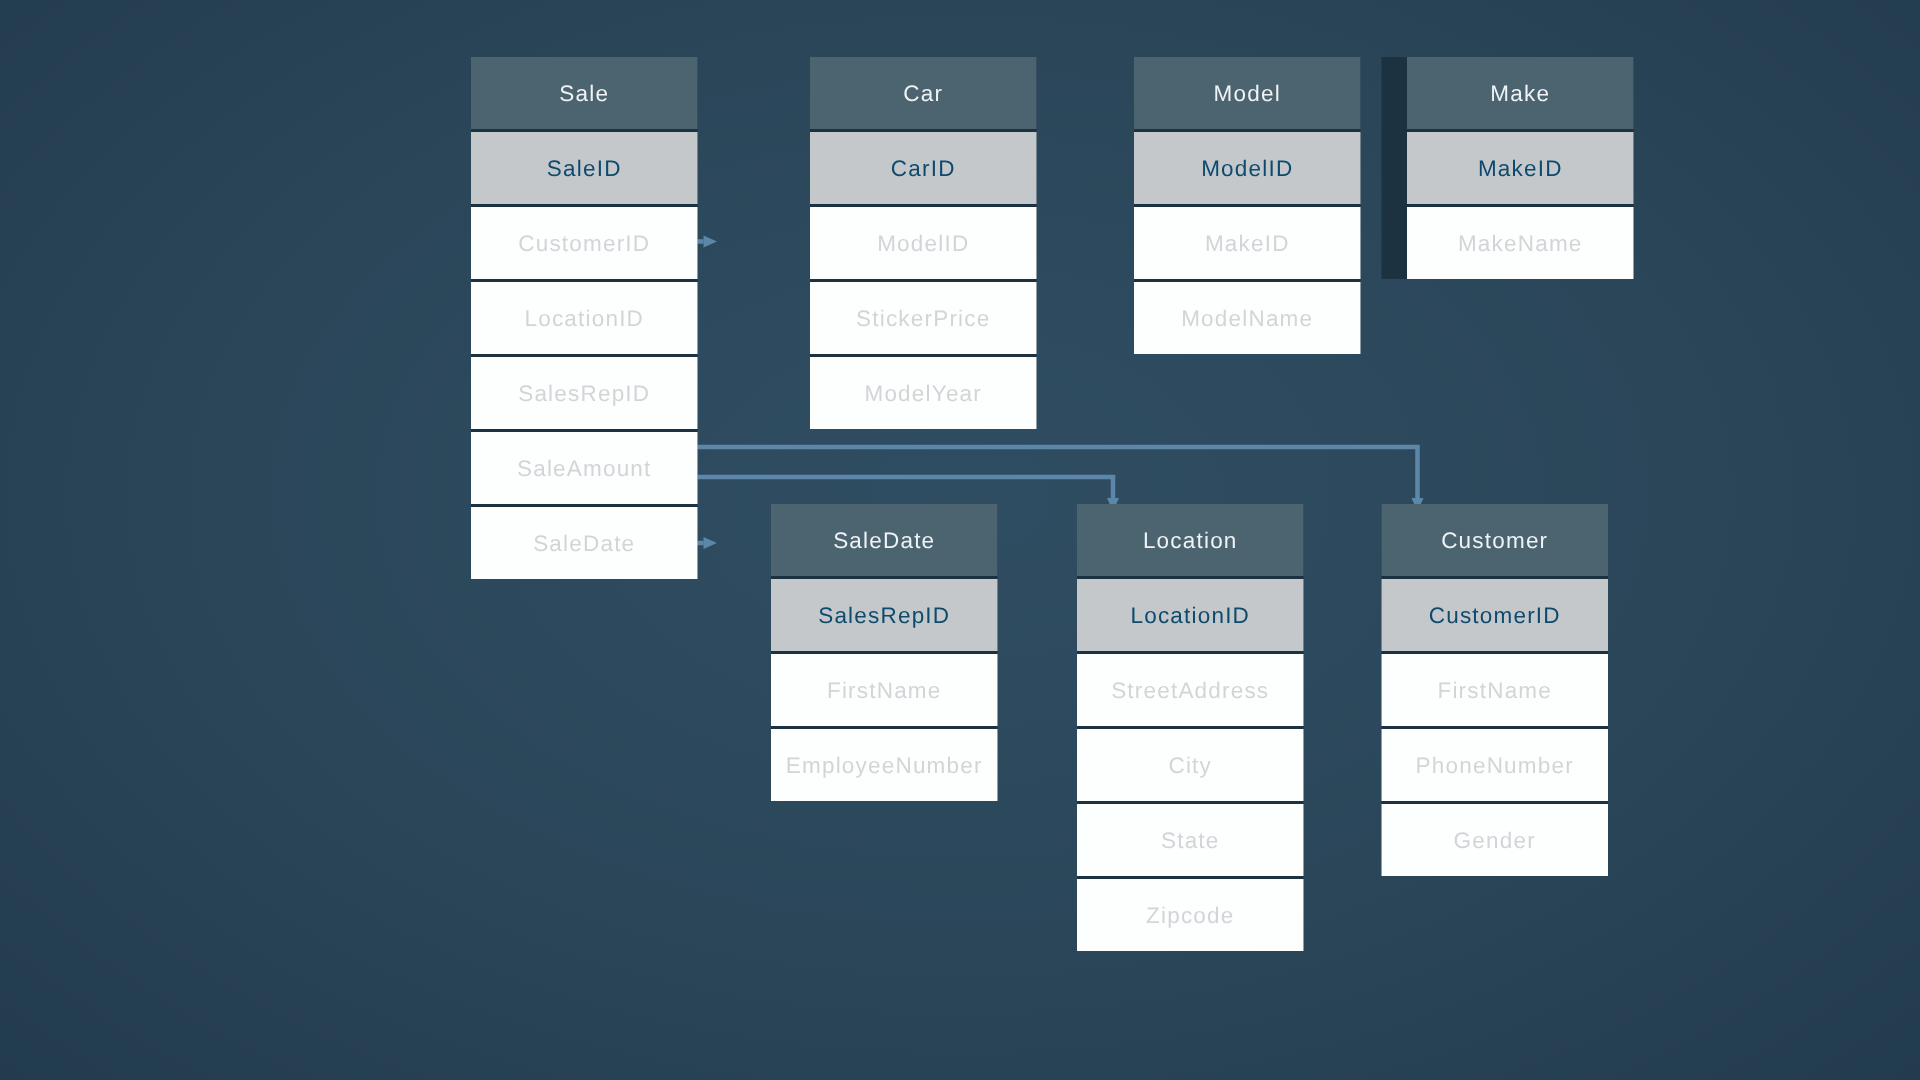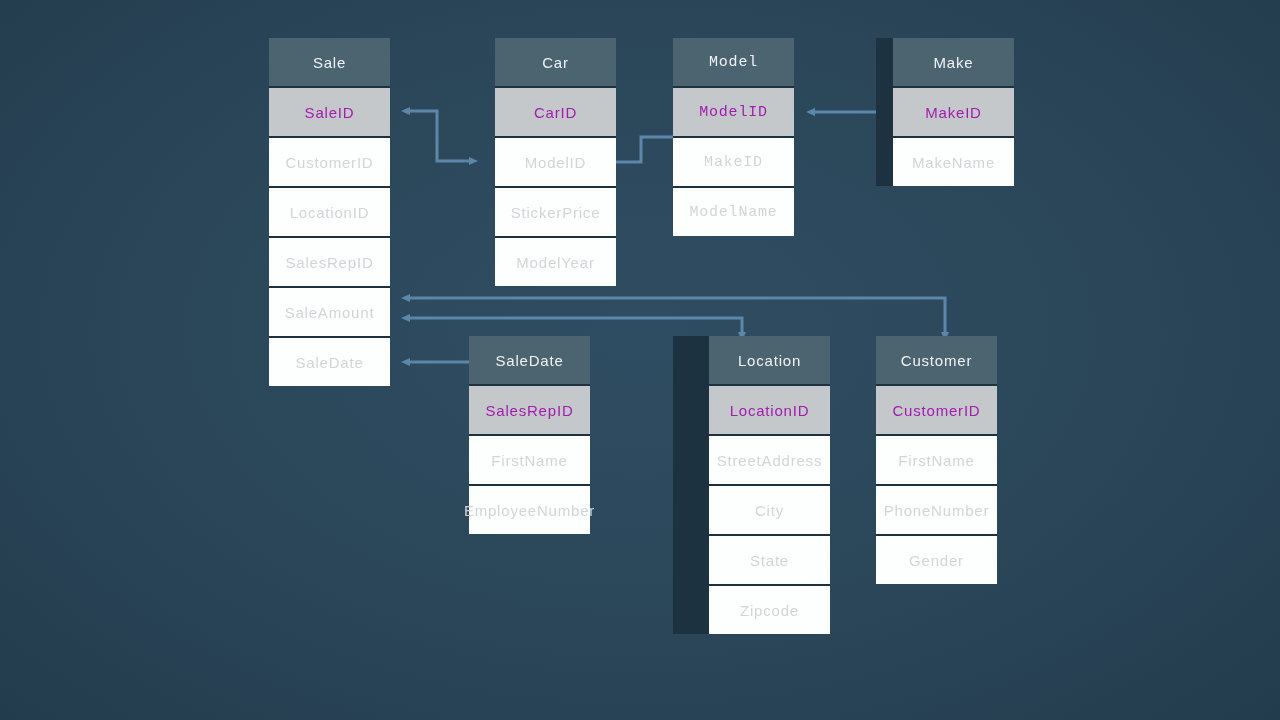--- a/index.html
+++ b/index.html
@@ -5,39 +5,40 @@
   html,body{margin:0;padding:0;background:#1d3240;}
   .stage{
     position:relative;
     width:1280px;height:720px;
     overflow:hidden;
     background:radial-gradient(ellipse 900px 560px at 50% 46%, #2f4d62 0%, #2b4659 55%, #223c4d 100%);
     font-family:"Liberation Sans", sans-serif;
   }
   .db-table{
     position:absolute;
-    width:121px;
+    width:151px;
     background:#1d3240; 
+    margin-left:45px;
   }
   .thead{
     height:48px;margin-bottom:2px;
     background:#4c6370;color:#eef3f5;
     display:flex;align-items:center;justify-content:center;
     font-size:15px;letter-spacing:.8px;
   }
   .trow{
     height:48px;margin-bottom:2px;
     background:#fdfefe;color:#d2d5d8;
     display:flex;align-items:center;justify-content:center;
     font-size:15px;letter-spacing:.8px;
     white-space:nowrap;
   }
   .trow:last-child{margin-bottom:0;}
   .trow.pk{
-    background:#c5c8cb;color:#a21caf;
+    background:#c5c8cb;color:#0c4a6e;
   }
   .connector-layer{
     position:absolute;left:0;top:0;width:1280px;height:720px;
     pointer-events:none;
   }
 </style>
 </head>
 <body>
 
 <div class="stage">
@@ -76,41 +77,41 @@
   </div>
 
   <div class="db-table" style="left:495px;top:38px;">
     <div class="thead">Car</div>
     <div class="trow pk">CarID</div>
     <div class="trow">ModelID</div>
     <div class="trow">StickerPrice</div>
     <div class="trow">ModelYear</div>
   </div>
 
-  <div class="db-table" style="left:673px;top:38px;font-family:Liberation Mono, monospace;">
+  <div class="db-table" style="left:711px;top:38px;">
     <div class="thead">Model</div>
     <div class="trow pk">ModelID</div>
     <div class="trow">MakeID</div>
     <div class="trow">ModelName</div>
   </div>
 
   <div class="db-table" style="left:876px;top:38px;padding-left:17px;">
     <div class="thead">Make</div>
     <div class="trow pk">MakeID</div>
     <div class="trow">MakeName</div>
   </div>
 
   <div class="db-table" style="left:469px;top:336px;">
     <div class="thead">SaleDate</div>
     <div class="trow pk">SalesRepID</div>
     <div class="trow">FirstName</div>
     <div class="trow">EmployeeNumber</div>
   </div>
 
-  <div class="db-table" style="left:673px;top:336px;padding-left:36px;">
+  <div class="db-table" style="left:673px;top:336px;">
     <div class="thead">Location</div>
     <div class="trow pk">LocationID</div>
     <div class="trow">StreetAddress</div>
     <div class="trow">City</div>
     <div class="trow">State</div>
     <div class="trow">Zipcode</div>
   </div>
 
   <div class="db-table" style="left:876px;top:336px;">
     <div class="thead">Customer</div>

